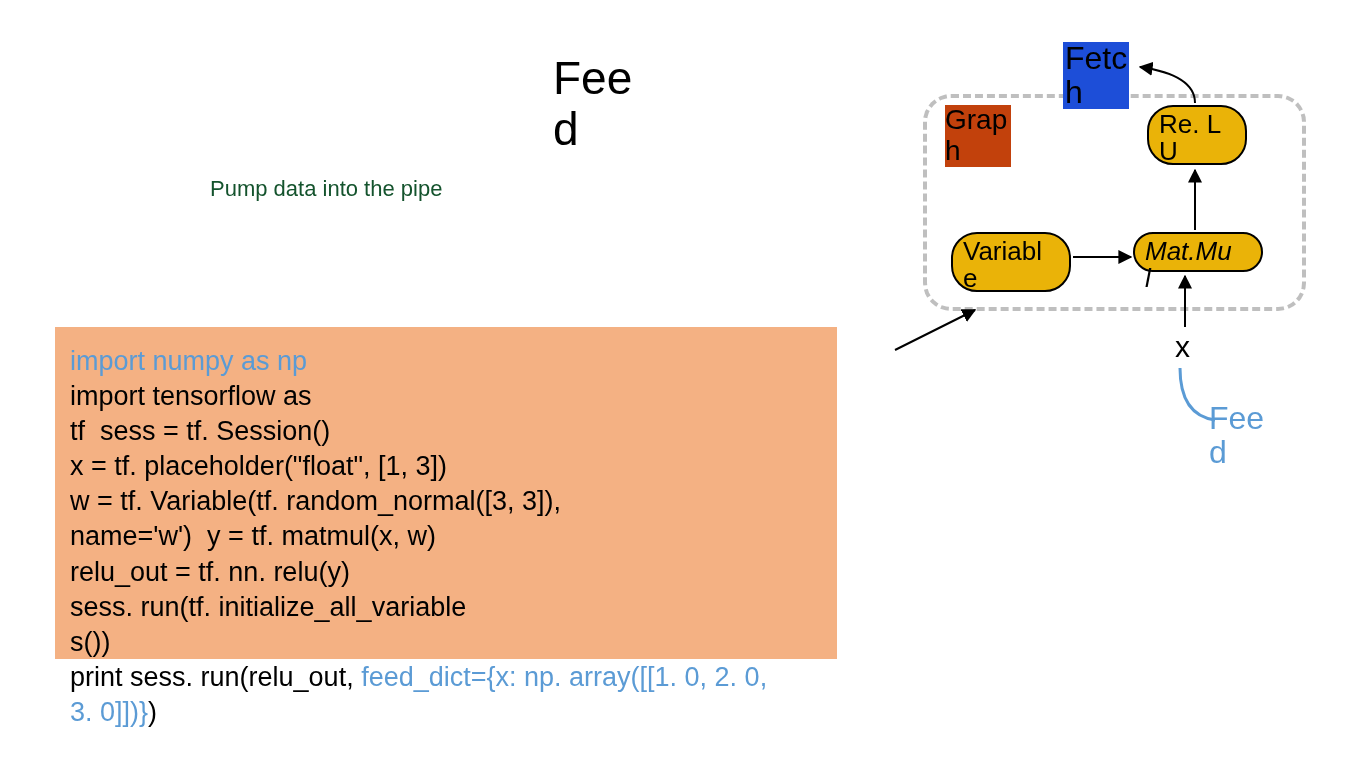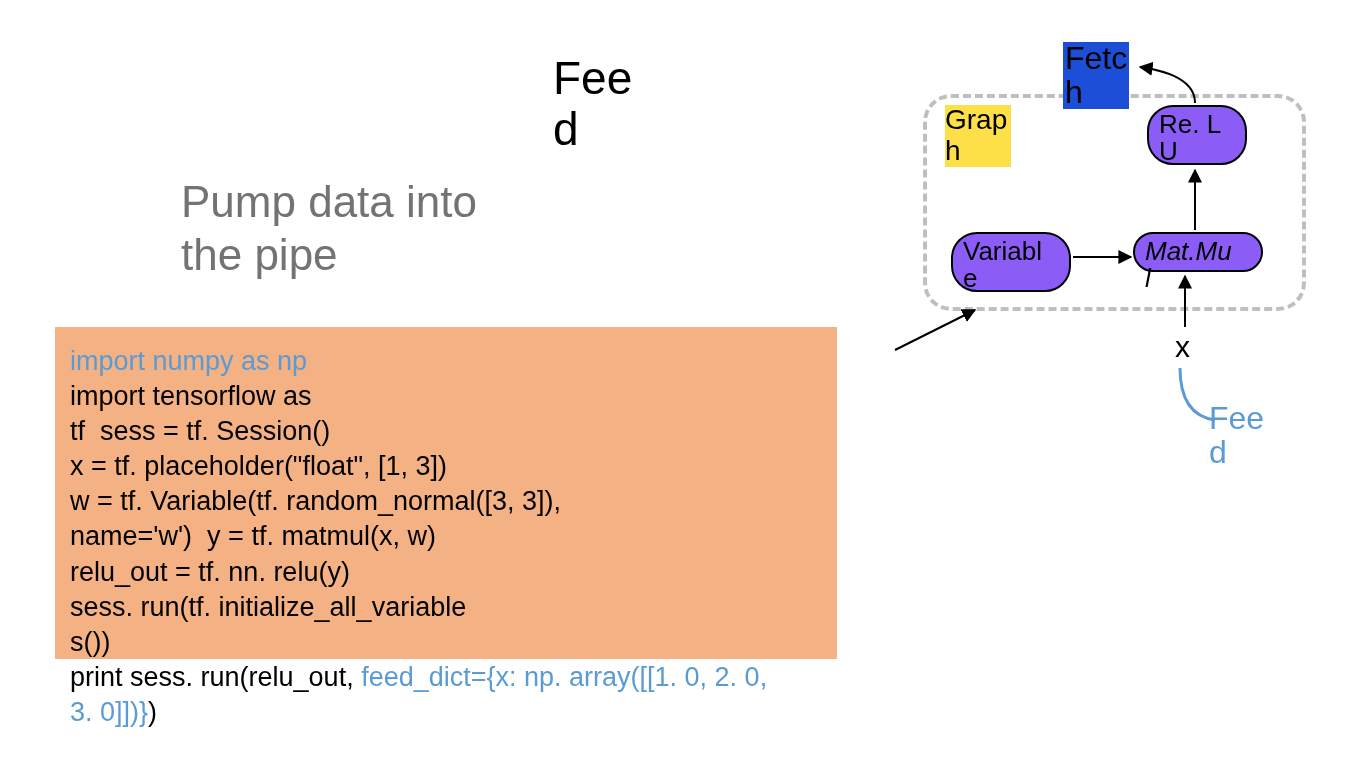--- a/index.html
+++ b/index.html
@@ -15,24 +15,24 @@
   .feed-title {
     position: absolute;
     left: 553px;
     top: 53px;
     font-size: 46px;
     color: #000;
     line-height: 1.1;
   }
   .subtitle {
     position: absolute;
-    left: 181px;
+    left: 210px;
     top: 176px;
-    font-size: 44px;
-    color: #737373;
+    font-size: 22px;
+    color: #14532d;
     line-height: 1.2;
     width: 360px;
   }
   .code-box {
     position: absolute;
     left: 55px;
     top: 327px;
     width: 782px;
     height: 332px;
     background: #f4b183;
@@ -57,38 +57,38 @@
     border: 4px dashed #bfbfbf;
     border-radius: 28px;
   }
   .graph-label {
     position: absolute;
     left: 945px;
     top: 105px;
     font-size: 28px;
     color: #000;
     line-height: 1.1;
-    background: #fde047;
+    background: #c2410c;
     padding-right: 4px;
   }
   .fetch-label {
     position: absolute;
     left: 1063px;
     top: 42px;
     font-size: 32px;
     color: #000;
     line-height: 1.05;
     background: #1d4ed8;
     padding: 0 2px;
   }
   .node {
     position: absolute;
     border: 2px solid #000;
     border-radius: 26px;
-    background: #8b5cf6;
+    background: #eab308;
     font-size: 26px;
     display: flex;
     align-items: flex-start;
     justify-content: flex-start;
     padding: 4px 10px;
     line-height: 1.05;
   }
   .node-variable {
     left: 951px;
     top: 232px;

